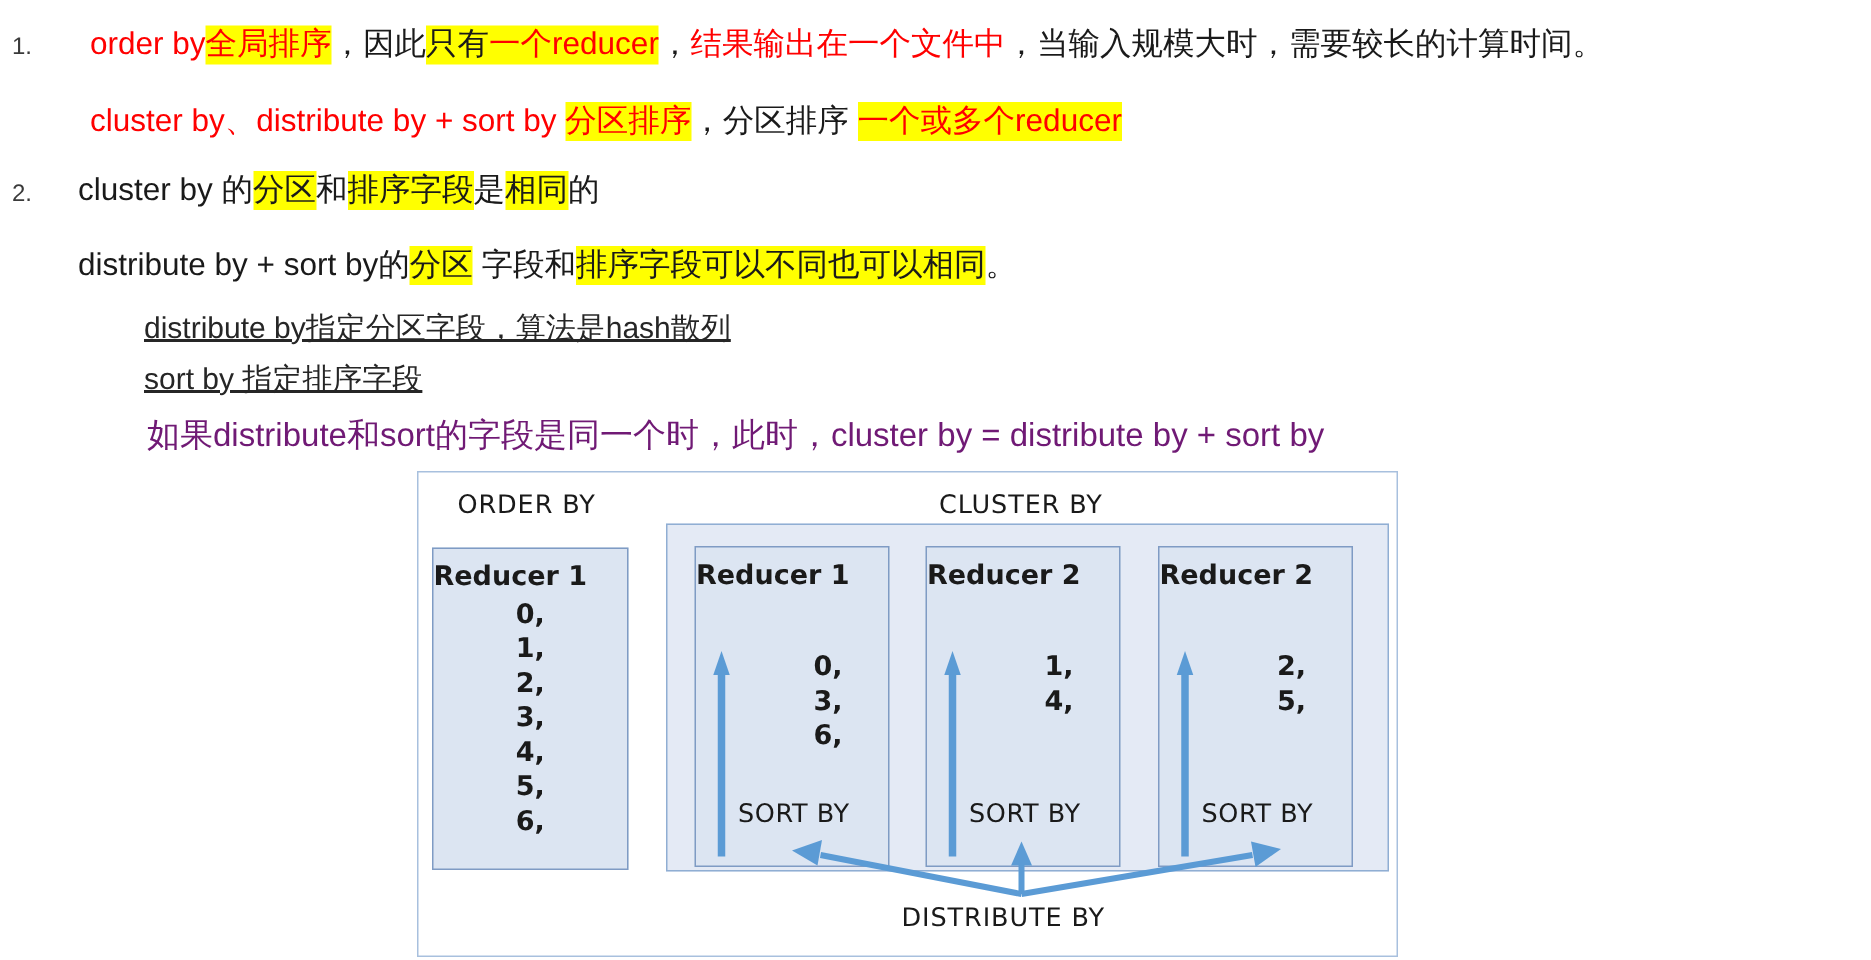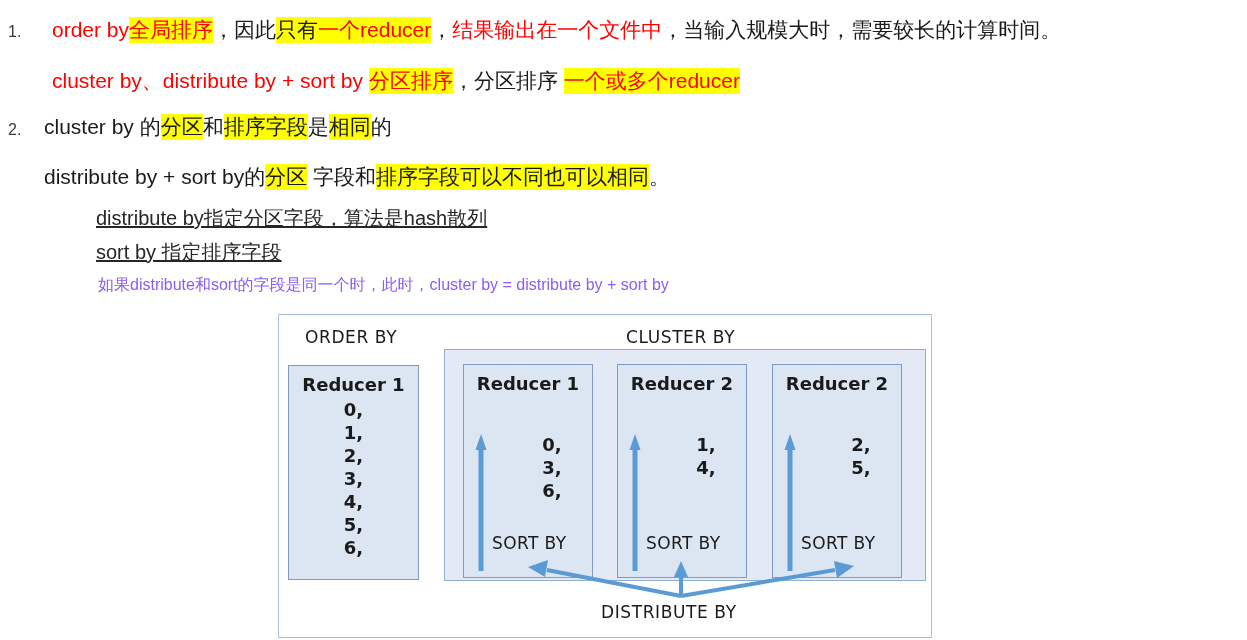--- a/index.html
+++ b/index.html
@@ -32,41 +32,42 @@
     font-size: 16px;
     color: #3a3a3a;
     font-family: "Liberation Sans", sans-serif;
   }
   .line {
     position: absolute;
     white-space: nowrap;
     font-size: 21px;
     line-height: 26px;
     letter-spacing: 0px;
+    margin-left: 8px;
   }
   .red { color: #ff0000; }
   .blk { color: #1a1a1a; }
   .hl {
     background: #ffff00;
     padding: 1px 0 2px 0;
     box-decoration-break: clone;
     -webkit-box-decoration-break: clone;
   }
   .sub {
     position: absolute;
     white-space: nowrap;
     font-size: 20px;
     color: #262626;
     text-decoration: underline;
   }
   .sub-sm {
     position: absolute;
     white-space: nowrap;
-    font-size: 16px;
-    color: #8b5cf6;
+    font-size: 22px;
+    color: #701a75;
   }
 
   
   .diagram {
     position: absolute;
     left: 278px;
     top: 314px;
     width: 654px;
     height: 324px;
     border: 1.5px solid #a8c0de;
@@ -120,21 +121,20 @@
   }
   #cluster-reducer-1 { left: 18px; }
   #cluster-reducer-2 { left: 172px; }
   #cluster-reducer-3 { left: 327px; }
 
   .reducer-title {
     position: absolute;
     top: 8px;
     left: 0;
     width: 100%;
-    text-align: center;
     font-size: 18px;
     font-weight: bold;
     color: #1a1a1a;
     font-family: "DejaVu Sans", sans-serif;
   }
   .values {
     position: absolute;
     left: 0;
     width: 100%;
     text-align: center;

